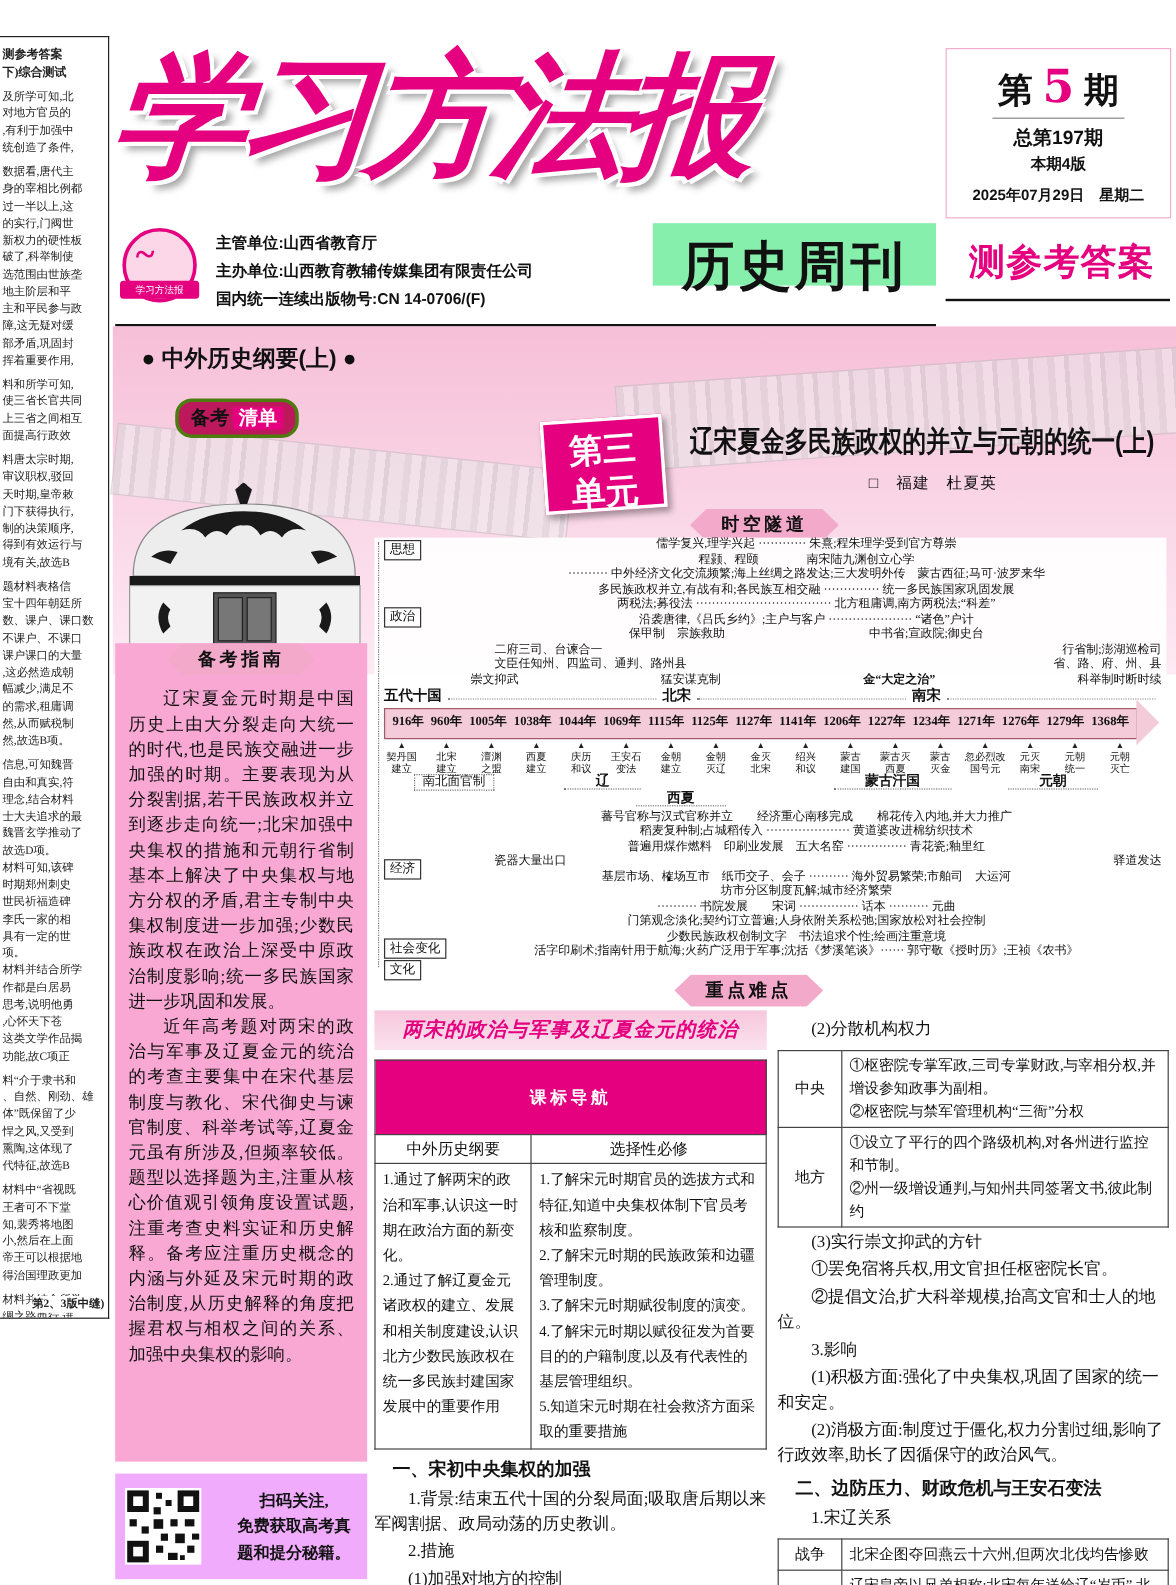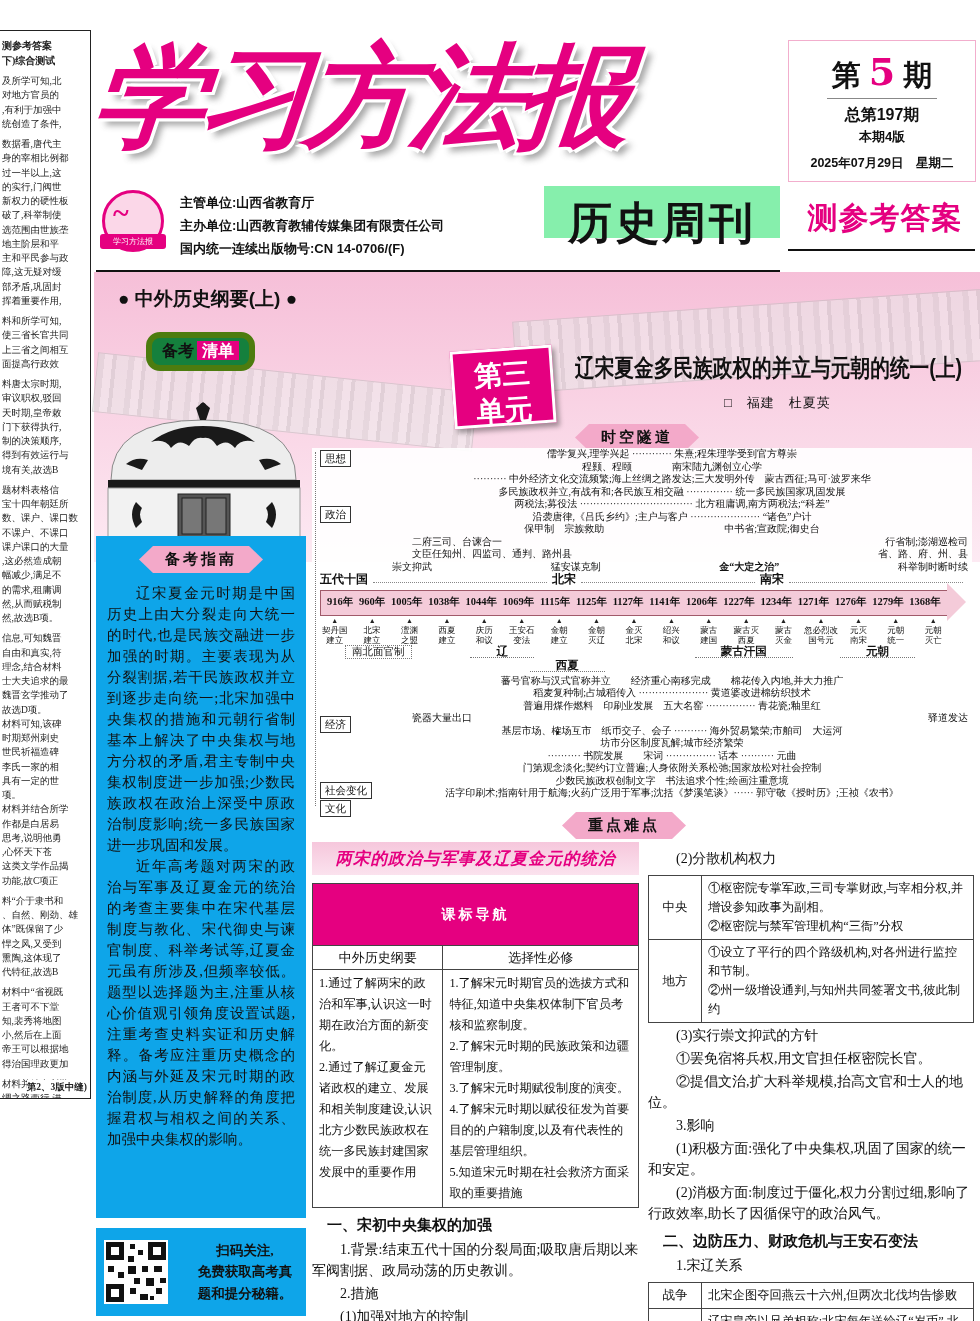--- a/index.html
+++ b/index.html
@@ -54,21 +54,21 @@
   #banner{left:94px;top:272px;width:886px;height:290px;
       background:linear-gradient(180deg,#f6bfd8 0%,#f9d3e4 45%,#fdeaf3 100%);}
   .paint{position:absolute;background:repeating-linear-gradient(90deg,#d8d8d8 0 6px,#efefef 6px 14px,#cfcfcf 14px 18px,#e9e9e9 18px 30px);
       opacity:.55;border:1px solid #bbb;}
   #paint1{left:420px;top:30px;width:560px;height:70px;transform:rotate(-4deg);}
   #paint2{left:0px;top:100px;width:380px;height:58px;transform:rotate(6deg);}
   #series{left:118px;top:286px;font-family:"Liberation Sans",sans-serif;font-size:19px;font-weight:bold;}
   .ribbon{background:#f3a9c9;clip-path:polygon(14px 0,calc(100% - 14px) 0,100% 50%,calc(100% - 14px) 100%,14px 100%,0 50%);
       padding:4px 26px;font-family:"Liberation Sans",sans-serif;font-weight:bold;font-size:15px;
       letter-spacing:3px;color:#111;display:inline-block;}
-  #badge-list{left:146px;top:332px;border:6px solid #4d7c0f;background:#15803d;border-radius:14px;
+  #badge-list{left:146px;top:332px;border:3px solid #4d7c0f;background:#be185d;border-radius:14px;
       padding:3px 10px;font-family:"Liberation Sans",sans-serif;font-size:16px;font-weight:bold;}
   #badge-list .w{background:#e50080;color:#fff;padding:1px 5px;margin-left:3px;}
   #unit-box{left:452px;top:348px;width:102px;height:78px;background:#e50080;border:3px solid #fff;
       box-shadow:3px 4px 5px rgba(0,0,0,.35);transform:rotate(-4deg);
       color:#fff;font-family:"Liberation Sans",sans-serif;font-weight:bold;font-size:28px;
       text-align:center;line-height:1.3;padding-top:6px;box-sizing:border-box;}
   #main-title{left:575px;top:352px;width:400px;font-family:"Liberation Sans",sans-serif;
       font-size:24px;font-weight:bold;white-space:nowrap;transform:scaleX(.82);transform-origin:left;}
   #byline{left:700px;top:394px;font-size:13px;letter-spacing:1px;margin-left:24px;}
   #badge-tunnel{left:575px;top:424px;}
@@ -94,28 +94,28 @@
       font-weight:bold;font-size:10.5px;padding:0 6px;}
   #events{display:flex;justify-content:space-between;padding:1px 20px 0 4px;}
   .ev{width:38px;text-align:center;font-size:8.5px;line-height:10px;}
   .ev .tick{display:block;font-size:7px;line-height:8px;color:#222;}
   #dynwrap{position:relative;height:28px;font-size:10.5px;}
   .dyn{position:absolute;white-space:nowrap;}
   .dyn.b{font-weight:bold;font-size:11.5px;border-bottom:1px dotted #777;padding:0 26px;}
   .dyn.note{border:1px dotted #777;padding:0 6px;}
 
   
-  #guide{left:96px;top:536px;width:210px;height:682px;background:#0ea5e9;box-sizing:border-box;
-      padding:10px 11px 0;}
+  #guide{left:96px;top:536px;width:210px;height:682px;background:#f9a8d4;box-sizing:border-box;
+      padding:0 11px 0;}
   #guide .ribbon{display:block;width:max-content;margin:0 auto 10px;}
   #guide p{margin:0;font-size:14.5px;line-height:1.45;text-align:justify;text-indent:2em;}
   #yurt{left:96px;top:402px;width:215px;height:136px;}
 
   
-  #qrbox{left:96px;top:1228px;width:210px;height:88px;background:#0ea5e9;display:flex;
+  #qrbox{left:96px;top:1228px;width:210px;height:88px;background:#f0abfc;display:flex;
       align-items:center;gap:24px;padding:0 8px;box-sizing:border-box;}
   #qrtext{font-size:13.5px;font-weight:bold;line-height:1.6;text-align:center;flex:1;}
 
   
   #badge-focus{left:562px;top:812px;}
   .col{box-sizing:border-box;font-size:14px;line-height:1.5;}
   #colmid{left:312px;top:842px;width:327px;}
   #colright{left:648px;top:846px;width:326px;}
   #lesson-title{background:linear-gradient(180deg,#f6c7dc,#fbe2ee);text-align:center;
       font-family:"Liberation Sans",sans-serif;font-weight:bold;font-style:italic;

